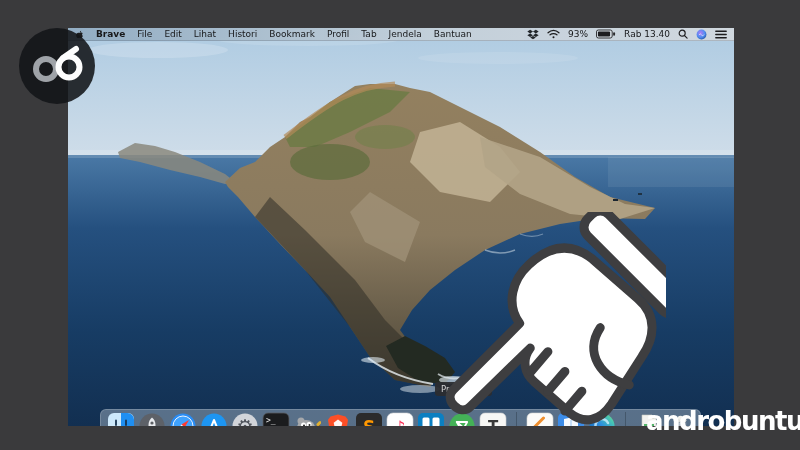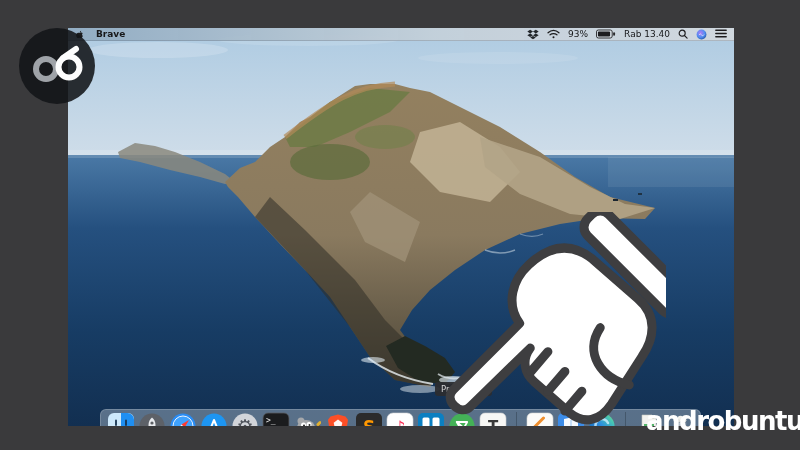--- a/index.html
+++ b/index.html
@@ -10,21 +10,21 @@
 
   
   .menubar{position:absolute;left:0;top:0;width:100%;height:13px;z-index:10;
     display:flex;align-items:center;box-sizing:border-box;padding:0 7px;
     background:linear-gradient(to right, rgba(143,170,192,.92), rgba(196,208,218,.94) 55%, rgba(209,216,222,.96));
     border-bottom:1px solid rgba(70,85,100,.25);
     font-size:9px;color:#17181a;}
   .menu-left{display:flex;align-items:center;gap:12px;}
   .menu-left .appname{font-weight:bold;}
   .menu-item{white-space:nowrap;}
-  .menu-right{margin-left:auto;display:flex;align-items:flex-start;gap:8px;}
+  .menu-right{margin-left:auto;display:flex;align-items:center;gap:8px;}
   .menu-right svg{display:block;}
   .statustext{white-space:nowrap;}
 
   
   .dock{position:absolute;left:32px;top:381px;height:34px;z-index:20;
     display:flex;align-items:center;gap:3px;padding:0 6px;box-sizing:border-box;
     background:rgba(176,190,204,.45);border-radius:6px;border:1px solid rgba(255,255,255,.18);}
   .dock-item{width:28px;height:28px;position:relative;flex:0 0 auto;}
   .dock-item svg{display:block;}
   .dock-sep{width:1px;height:28px;background:rgba(30,40,52,.35);margin:0 6px;flex:0 0 auto;}
@@ -107,20 +107,31 @@
       <div class="menu-left">
         <span>
           <svg width="9" height="11" viewBox="0 0 11 11" style="display:block">
             <path fill="#1b1b1d" d="M5.9 2.9 C5.9 2 6.6 1.2 7.5 1 C7.6 1.9 6.8 2.8 5.9 2.9 Z
               M5.6 3.5 C6.2 3.1 7 2.9 7.7 3 C8.5 3.1 9.1 3.4 9.5 4 C8.4 4.7 8.4 6.5 9.6 7.2
               C9.2 8.4 8.2 9.9 7.2 9.9 C6.5 9.9 6.3 9.5 5.5 9.5 C4.7 9.5 4.4 9.9 3.7 9.9
               C2.7 9.9 1.4 8.2 1.4 6.3 C1.4 4.4 2.7 3.3 3.9 3.3 C4.6 3.3 5.1 3.7 5.6 3.5 Z"></path>
           </svg>
         </span>
         <span class="appname">Brave</span>
+        <span style="display:flex;gap:12px;">
+            <span class="menu-item">File</span>
+            <span class="menu-item">Edit</span>
+            <span class="menu-item">Lihat</span>
+            <span class="menu-item">Histori</span>
+            <span class="menu-item">Bookmark</span>
+            <span class="menu-item">Profil</span>
+            <span class="menu-item">Tab</span>
+            <span class="menu-item">Jendela</span>
+            <span class="menu-item">Bantuan</span>
+          </span>
       </div>
       <div class="menu-right">
         <span>
           <svg width="12" height="11" viewBox="0 0 13 12">
               <path fill="#22262a" d="M3.4 0.8 L6.5 2.8 3.4 4.8 0.3 2.8 Z M9.6 0.8 L12.7 2.8 9.6 4.8 6.5 2.8 Z
                M3.4 4.8 L6.5 6.8 3.4 8.8 0.3 6.8 Z M9.6 4.8 L12.7 6.8 9.6 8.8 6.5 6.8 Z
                M3.4 9.3 L6.5 11.2 9.6 9.3 6.5 7.6 Z"></path>
             </svg>
         </span>
         <span>

